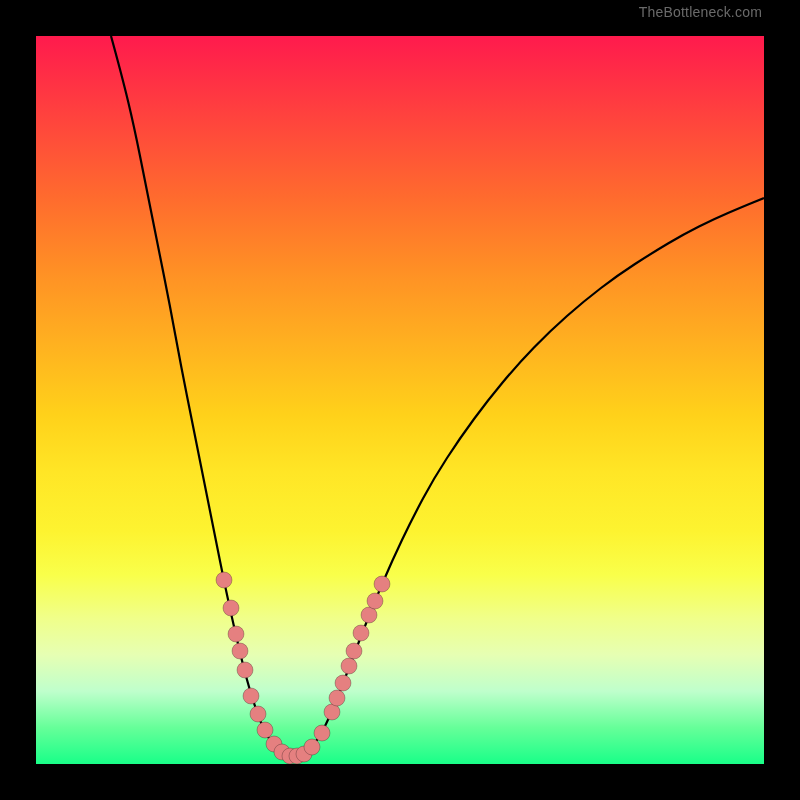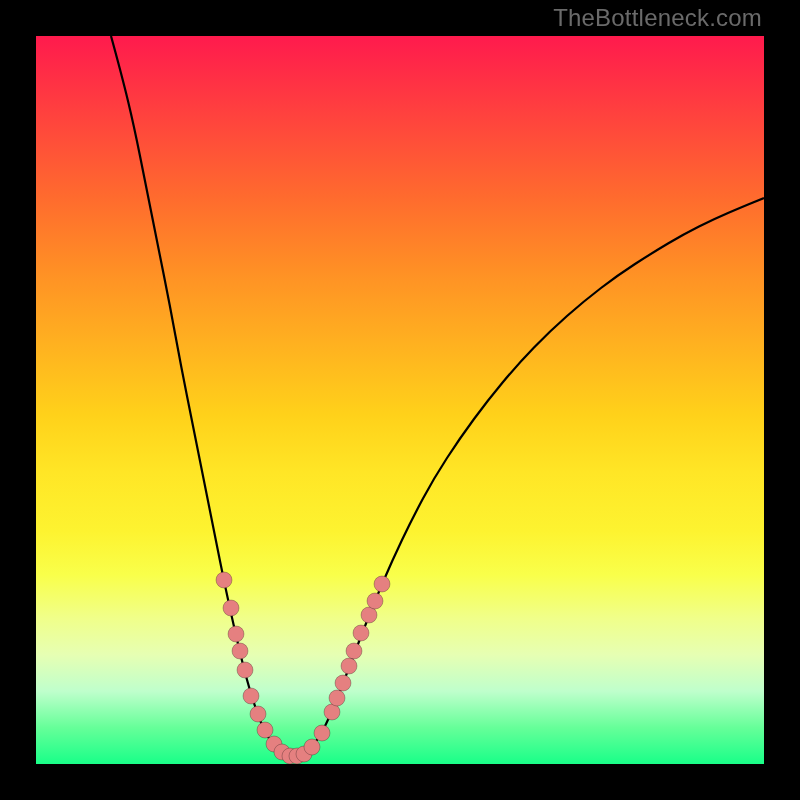--- a/index.html
+++ b/index.html
@@ -39,21 +39,21 @@
       #bfffcc 90%,
       #66ff99 95%,
       #19ff88 100%
     );
   }
   .watermark {
     position: absolute;
     top: 4px;
     right: 38px;
     color: #6a6a6a;
-    font-size: 24px;
+    font-size: 14px;
     letter-spacing: 0.2px;
     font-weight: 500;
     user-select: none;
   }
   svg.curve {
     position: absolute;
     left: 0;
     top: 0;
     width: 728px;
     height: 728px;

